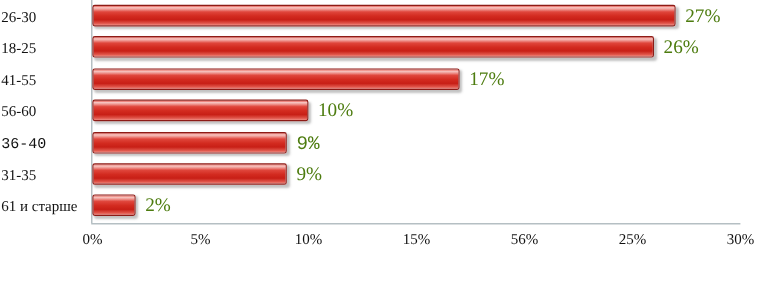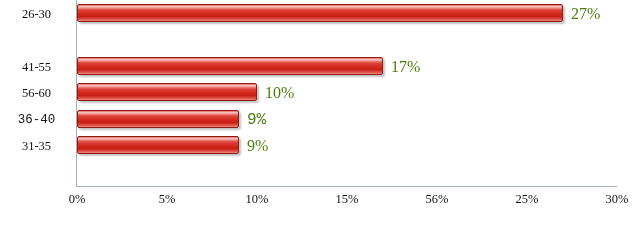--- a/index.html
+++ b/index.html
@@ -58,21 +58,21 @@
     height: 26.4px;
   }
 
   .cat-label-wrap {
     position: absolute;
     left: 0px;
     width: 72px;
     top: 0;
     height: 26.4px;
     line-height: 26.4px;
-    text-align: center;
+    text-align: left;
     white-space: nowrap;
     font-size: 12.5px;
     color: #121212;
   }
 
   
   .bar {
     position: absolute;
     left: 0;
     top: 3px;
@@ -130,40 +130,50 @@
 
   <div class="y-axis-line"></div>
   <div class="x-axis-line"></div>
 
   <div class="plot" id="plot-area">
       <div class="row" style="top: 0px;">
         <div class="cat-label-wrap" style="left: -76px; width: 71px;">26-30</div>
         <div class="bar" style="width: 486px;"></div>
         <div class="data-label" style="left: 494px;">27%</div>
       </div>
+      <div class="row" style="top: 26.4px;">
+        <div class="cat-label-wrap" style="left: -76px; width: 71px;">18-25</div>
+        <div class="bar" style="width: 468px;"></div>
+        <div class="data-label" style="left: 476px;">26%</div>
+      </div>
       <div class="row" style="top: 52.8px; padding-left: 16px;">
         <div class="cat-label-wrap" style="left: -76px; width: 71px;">41-55</div>
         <div class="bar" style="width: 306px;"></div>
         <div class="data-label" style="left: 314px;">17%</div>
       </div>
       <div class="row" style="top: 79.2px;">
         <div class="cat-label-wrap" style="left: -76px; width: 71px;">56-60</div>
         <div class="bar" style="width: 180px;"></div>
         <div class="data-label" style="left: 188px;">10%</div>
       </div>
       <div class="row" style="top: 105.6px; font-family: Liberation Mono, monospace;">
         <div class="cat-label-wrap" style="left: -76px; width: 71px;">36-40</div>
         <div class="bar" style="width: 162px;"></div>
         <div class="data-label" style="left: 170px;">9%</div>
       </div>
       <div class="row" style="top: 132px; padding-left: 12px;">
         <div class="cat-label-wrap" style="left: -76px; width: 71px;">31-35</div>
         <div class="bar" style="width: 162px;"></div>
         <div class="data-label" style="left: 170px;">9%</div>
       </div>
+      <div class="row" style="top: 158.4px;">
+        <div class="cat-label-wrap" style="left: -76px; width: 71px;">61 и старше</div>
+        <div class="bar" style="width: 36px;"></div>
+        <div class="data-label" style="left: 44px;">2%</div>
+      </div>
     </div>
 
   <div id="tick-layer">
       <div class="tick-label" style="left: 77px;">0%</div>
       <div class="tick-label" style="left: 167px;">5%</div>
       <div class="tick-label" style="left: 257px;">10%</div>
       <div class="tick-label" style="left: 347px;">15%</div>
       <div class="tick-label" style="left: 437px;">56%</div>
       <div class="tick-label" style="left: 527px;">25%</div>
       <div class="tick-label" style="left: 617px;">30%</div>

